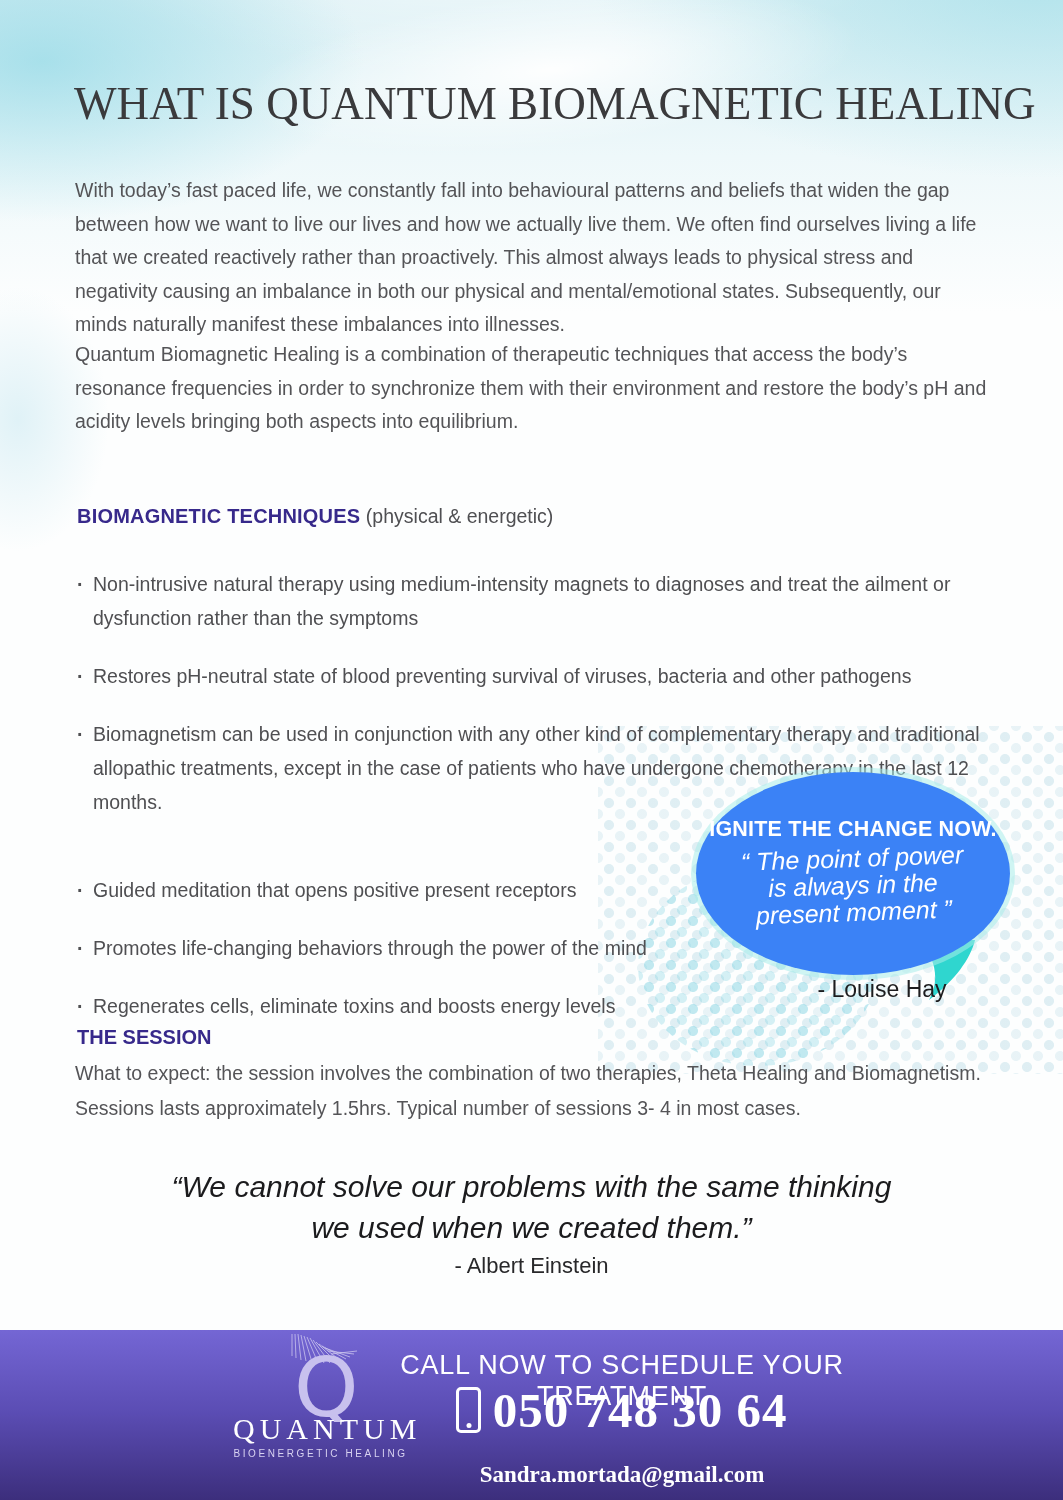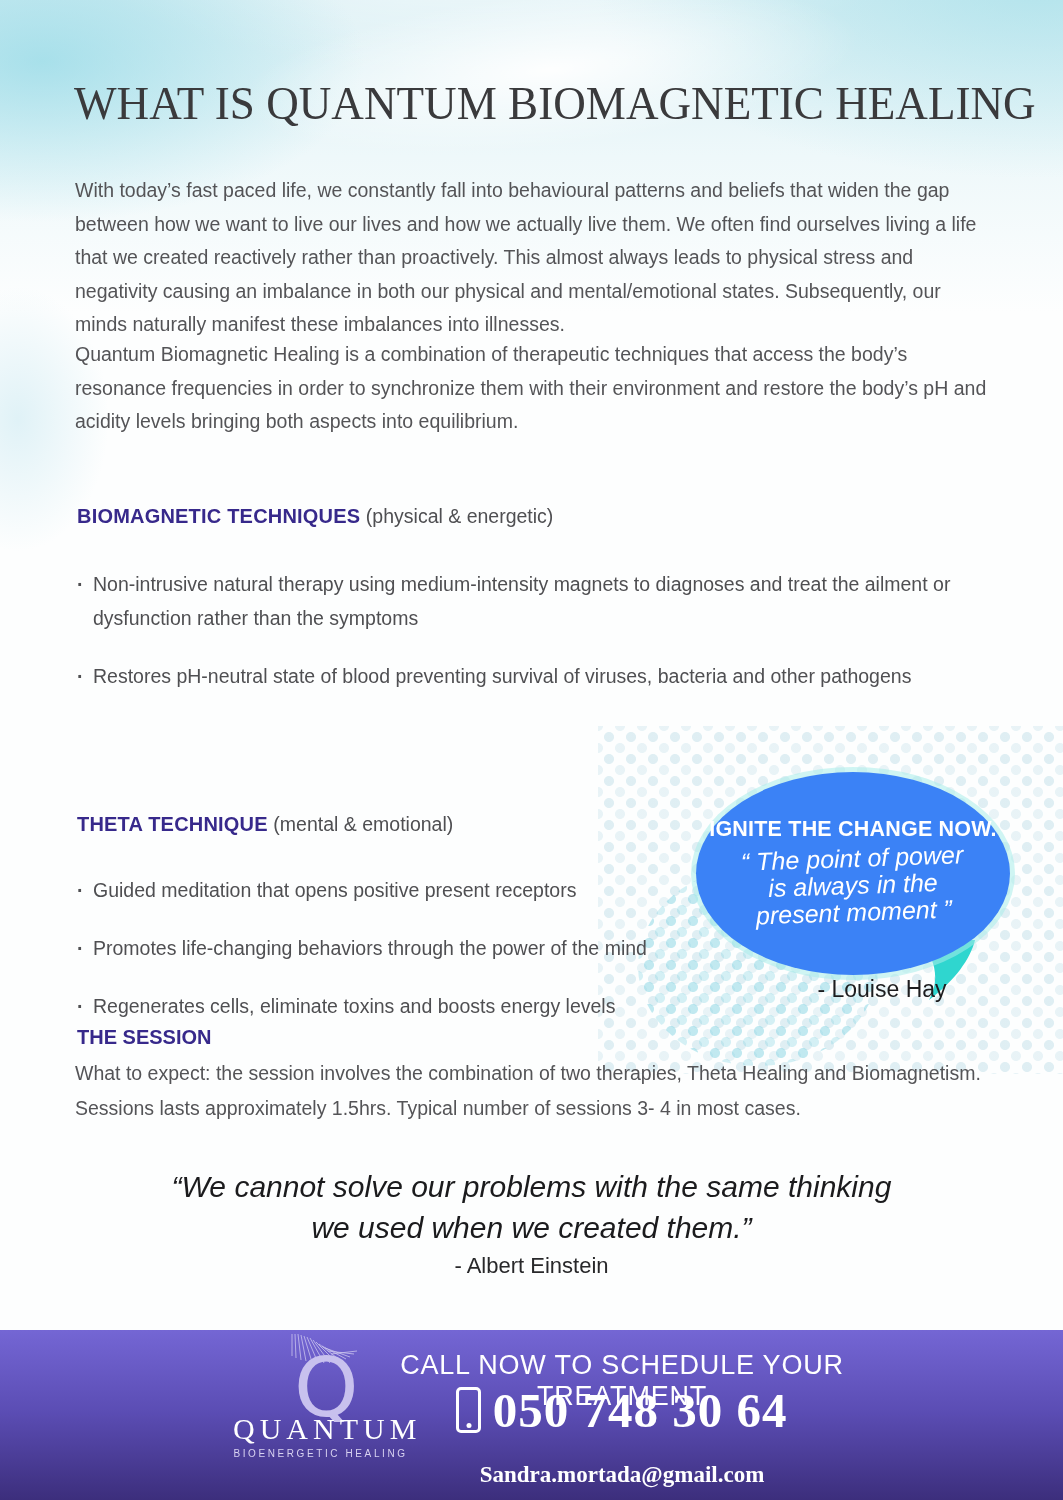--- a/index.html
+++ b/index.html
@@ -143,26 +143,23 @@
   <p class="body-text p1">With today’s fast paced life, we constantly fall into behavioural patterns and beliefs that widen the gap between how we want to live our lives and how we actually live them. We often find ourselves living a life that we created reactively rather than proactively. This almost always leads to physical stress and negativity causing an imbalance in both our physical and mental/emotional states. Subsequently, our minds naturally manifest these imbalances into illnesses.</p>
   <p class="body-text p2">Quantum Biomagnetic Healing is a combination of therapeutic techniques that access the body’s resonance frequencies in order to synchronize them with their environment and restore the body’s pH and acidity levels bringing both aspects into equilibrium.</p>
 
   <div class="sec-heading bio-heading">
     <span class="hd">BIOMAGNETIC TECHNIQUES</span>
     <span class="qual">(physical &amp; energetic)</span>
   </div>
   <ul class="blist bio-list">
     <li>Non-intrusive natural therapy using medium-intensity magnets to diagnoses and treat the ailment or dysfunction rather than the symptoms</li>
     <li>Restores pH-neutral state of blood preventing survival of viruses, bacteria and other pathogens</li>
+    <li>Biomagnetism can be used in conjunction with any other kind of complementary therapy and traditional allopathic treatments, except in the case of patients who have undergone chemotherapy in the last 12 months.</li>
   </ul>
 
-  <div class="sec-heading theta-heading">
-    <span class="hd">THETA TECHNIQUE</span>
-    <span class="qual">(mental &amp; emotional)</span>
-  </div>
   <ul class="blist theta-list">
     <li>Guided meditation that opens positive present receptors</li>
     <li>Promotes life-changing behaviors through the power of the mind</li>
     <li>Regenerates cells, eliminate toxins and boosts energy levels</li>
   </ul>
 
   <svg class="bubble-tail" width="80" height="68" viewBox="0 0 80 68">
     <path d="M8,0 C24,20 28,40 17,60 C46,38 60,16 64,-4 Z" fill="#2fd6cf"></path>
   </svg>
   <div class="bubble">

